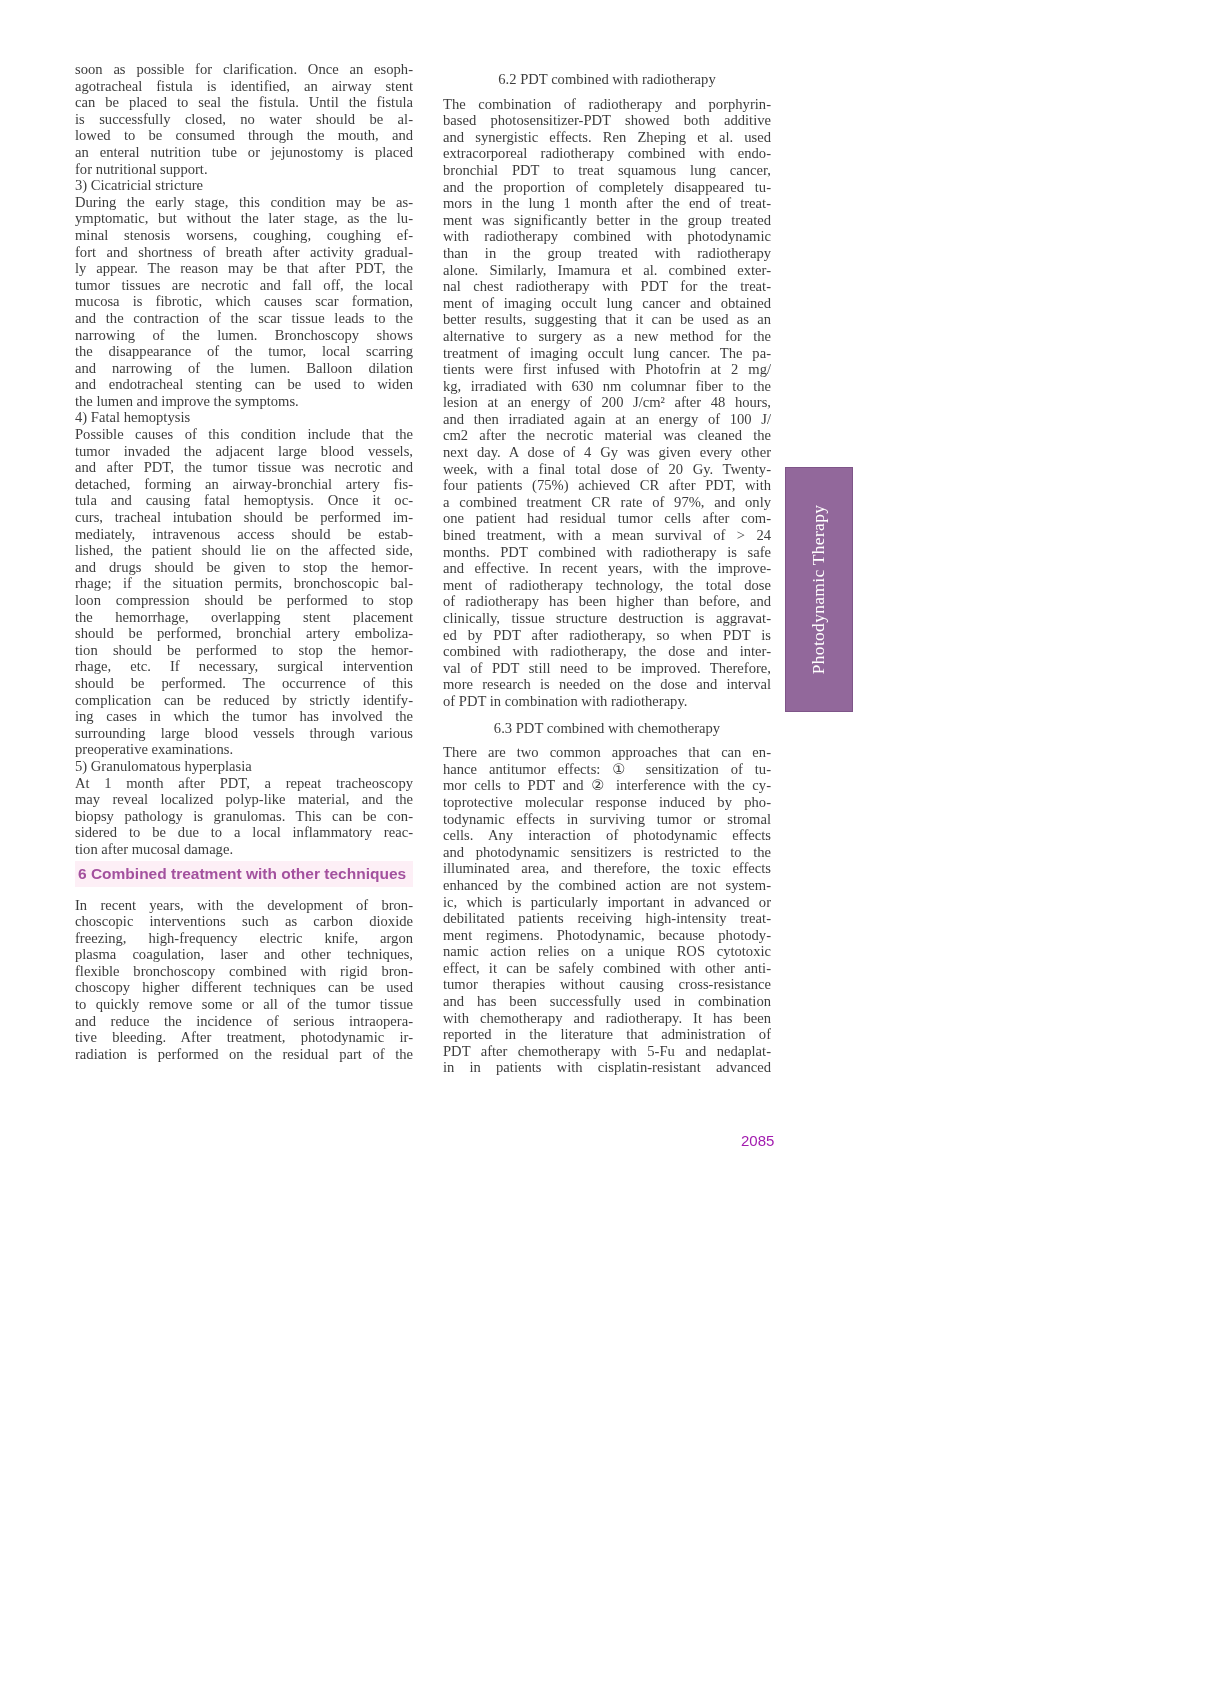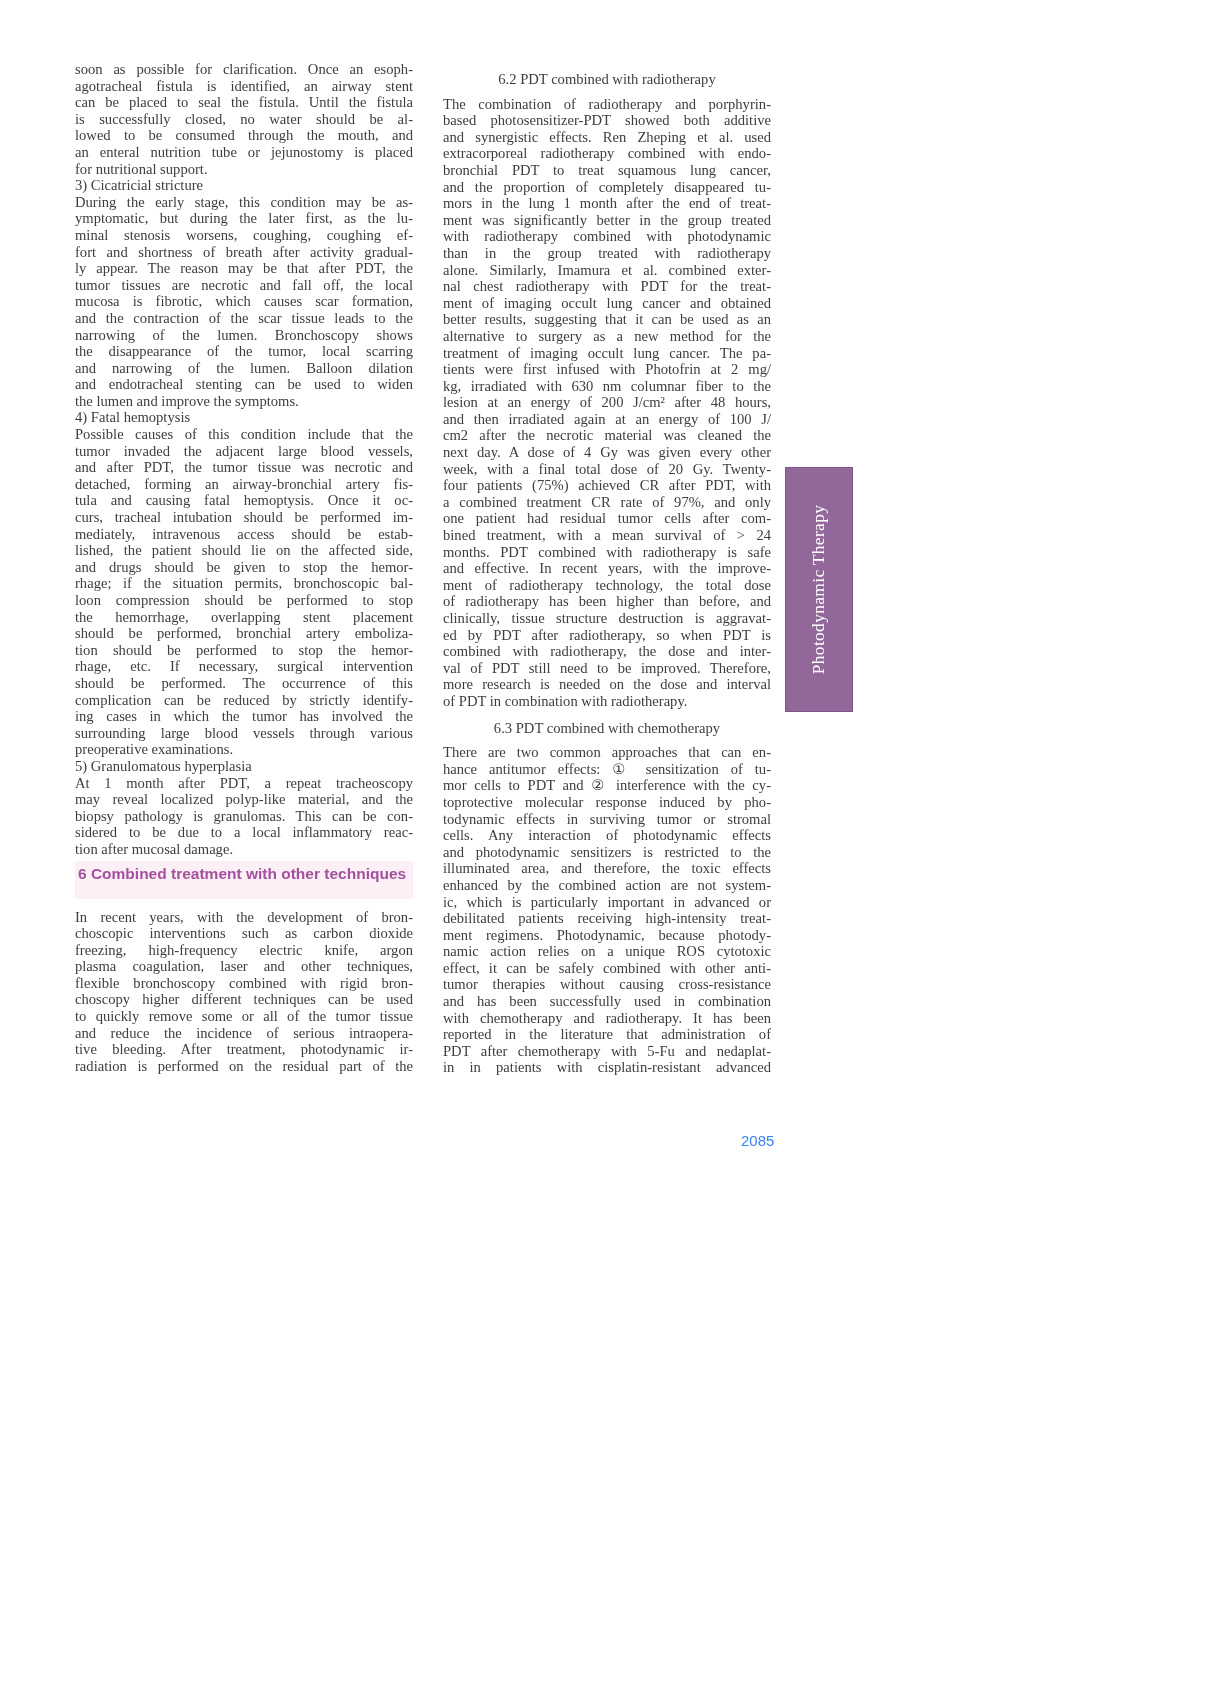--- a/index.html
+++ b/index.html
@@ -29,21 +29,21 @@
   }
   .line.jl { text-align-last: justify; }
 
   .section-banner {
     background: #fdeff6;
     color: #a3519e;
     font-family: "Liberation Sans", "DejaVu Sans", sans-serif;
     font-weight: bold;
     font-size: 15.5px;
     line-height: 19px;
-    padding: 3px 4px 16px 7px;
+    padding: 3px 4px 4px 7px;
     margin: 3px -3px 10px -4px;
   }
   .subheading { margin: 10px 0 8px 0; }
   .subheading .line { text-align: center; }
 
   .side-tab {
     position: absolute;
     left: 785px;
     top: 467px;
     width: 68px;
@@ -62,21 +62,21 @@
     font-family: "Liberation Serif", "DejaVu Serif", serif;
     font-size: 17.5px;
     letter-spacing: 0.3px;
   }
   .page-number {
     position: absolute;
     left: 741px;
     top: 1132px;
     font-family: "Liberation Sans", "DejaVu Sans", sans-serif;
     font-size: 15px;
-    color: #3b82f6;
+    color: #a21caf;
   }
 </style>
 </head>
 <body>
 
 <div class="page">
   <div class="column col-left" id="col-left">
       <div class="para">
         <div class="line jl">soon as possible for clarification. Once an esoph-</div>
         <div class="line jl">agotracheal fistula is identified, an airway stent</div>
@@ -84,21 +84,21 @@
         <div class="line jl">is successfully closed, no water should be al-</div>
         <div class="line jl">lowed to be consumed through the mouth, and</div>
         <div class="line jl">an enteral nutrition tube or jejunostomy is placed</div>
         <div class="line">for nutritional support.</div>
       </div>
       <div class="para">
         <div class="line">3) Cicatricial stricture</div>
       </div>
       <div class="para">
         <div class="line jl">During the early stage, this condition may be as-</div>
-        <div class="line jl">ymptomatic, but during the later first, as the lu-</div>
+        <div class="line jl">ymptomatic, but without the later stage, as the lu-</div>
         <div class="line jl">minal stenosis worsens, coughing, coughing ef-</div>
         <div class="line jl">fort and shortness of breath after activity gradual-</div>
         <div class="line jl">ly appear. The reason may be that after PDT, the</div>
         <div class="line jl">tumor tissues are necrotic and fall off, the local</div>
         <div class="line jl">mucosa is fibrotic, which causes scar formation,</div>
         <div class="line jl">and the contraction of the scar tissue leads to the</div>
         <div class="line jl">narrowing of the lumen. Bronchoscopy shows</div>
         <div class="line jl">the disappearance of the tumor, local scarring</div>
         <div class="line jl">and narrowing of the lumen. Balloon dilation</div>
         <div class="line jl">and endotracheal stenting can be used to widen</div>

